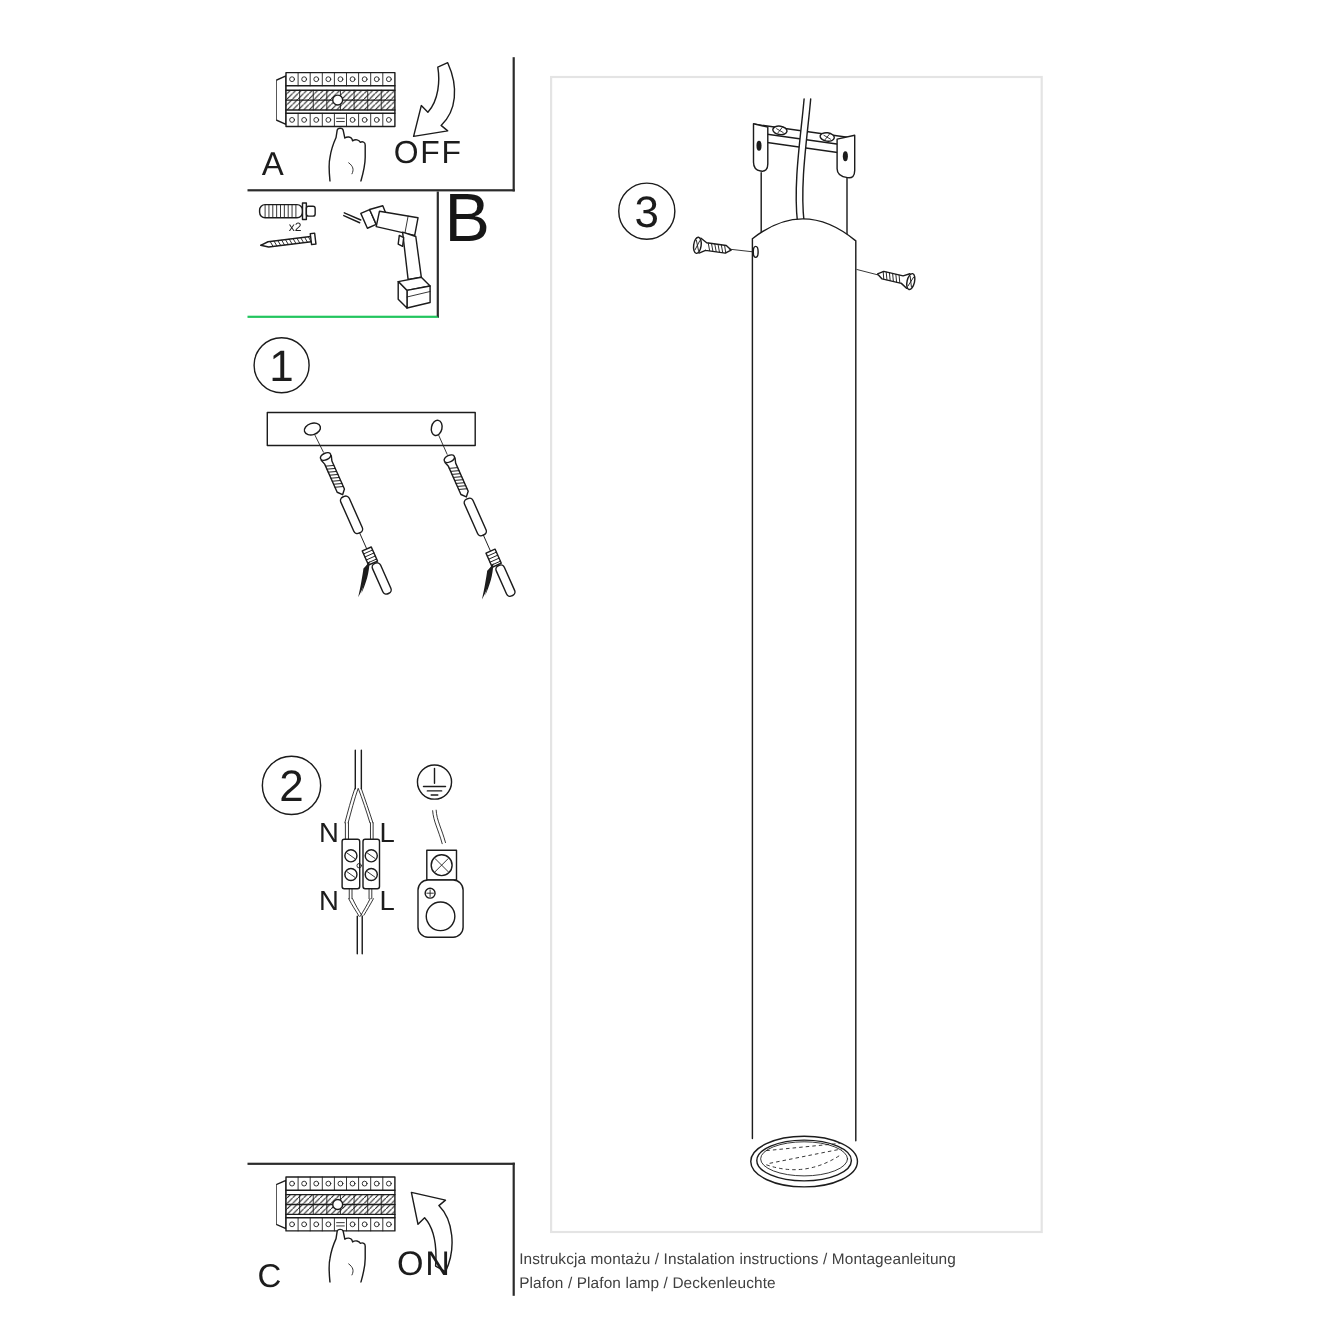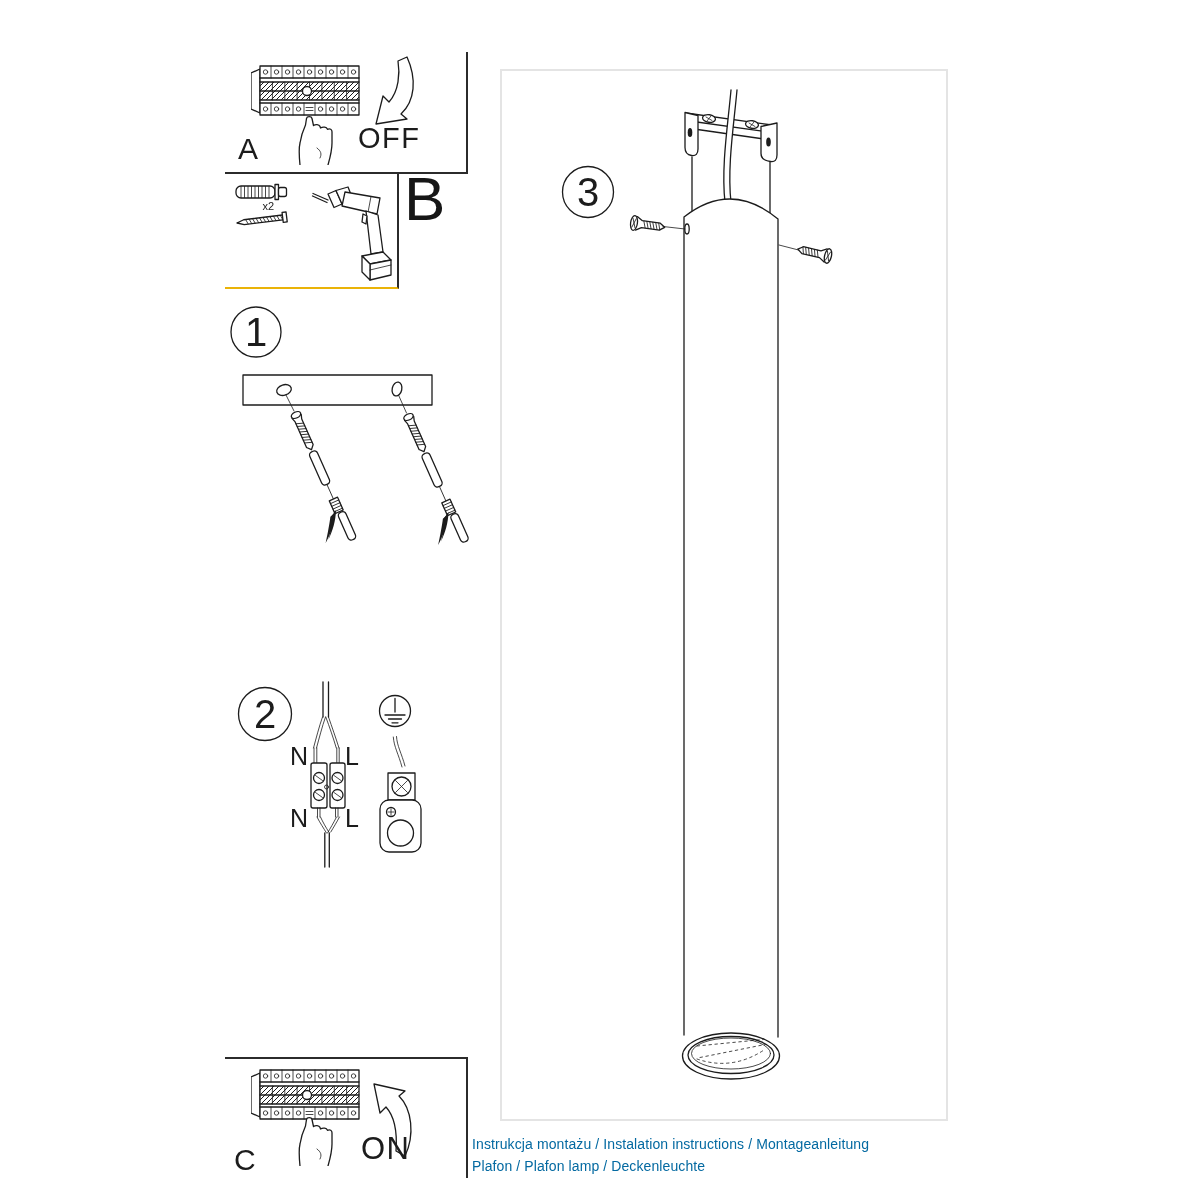--- a/index.html
+++ b/index.html
@@ -6,25 +6,25 @@
   .page{position:relative;width:1200px;height:1200px;background:#fff;
         font-family:"Liberation Sans",sans-serif;overflow:hidden;}
   .abs{position:absolute;}
   .frame-outer{left:225px;top:52px;width:769px;height:1126px;
 age        border:3px solid #3d3d3d;box-sizing:border-box;}
   .frame-lamp{left:500px;top:69px;width:448px;height:1052px;
         border:2px solid #e4e4e4;box-sizing:border-box;}
   .box-a{left:225px;top:52px;width:243px;height:122px;
         border-right:2px solid #2b2b2b;border-bottom:2px solid #2b2b2b;box-sizing:border-box;}
   .box-b{left:225px;top:174px;width:174px;height:115px;
-        border-right:2px solid #2b2b2b;border-bottom:2px solid #eab308;box-sizing:border-box;}
+        border-right:2px solid #2b2b2b;border-bottom:2px solid #22c55e;box-sizing:border-box;}
   .box-c{left:225px;top:1057px;width:243px;height:121px;
         border-top:2px solid #2b2b2b;border-right:2px solid #2b2b2b;box-sizing:border-box;}
   .letter-b{left:404px;top:168px;font-size:62px;line-height:62px;color:#161616;}
-  .footer{left:472px;top:1134px;font-size:14px;line-height:21.5px;color:#0369a1;letter-spacing:.1px;}
+  .footer{left:472px;top:1134px;font-size:14px;line-height:21.5px;color:#404040;letter-spacing:.1px;}
   svg{display:block;}
   svg text{font-family:"Liberation Sans",sans-serif;fill:#1c1c1c;}
   .ink{stroke:#1c1c1c;fill:none;stroke-width:1.3;stroke-linecap:round;stroke-linejoin:round;}
   .fillw{fill:#fff;}
   .dark{fill:#1c1c1c;stroke:none;}
   .thin{stroke-width:.8;}
 </style>
 </head>
 <body>
 

